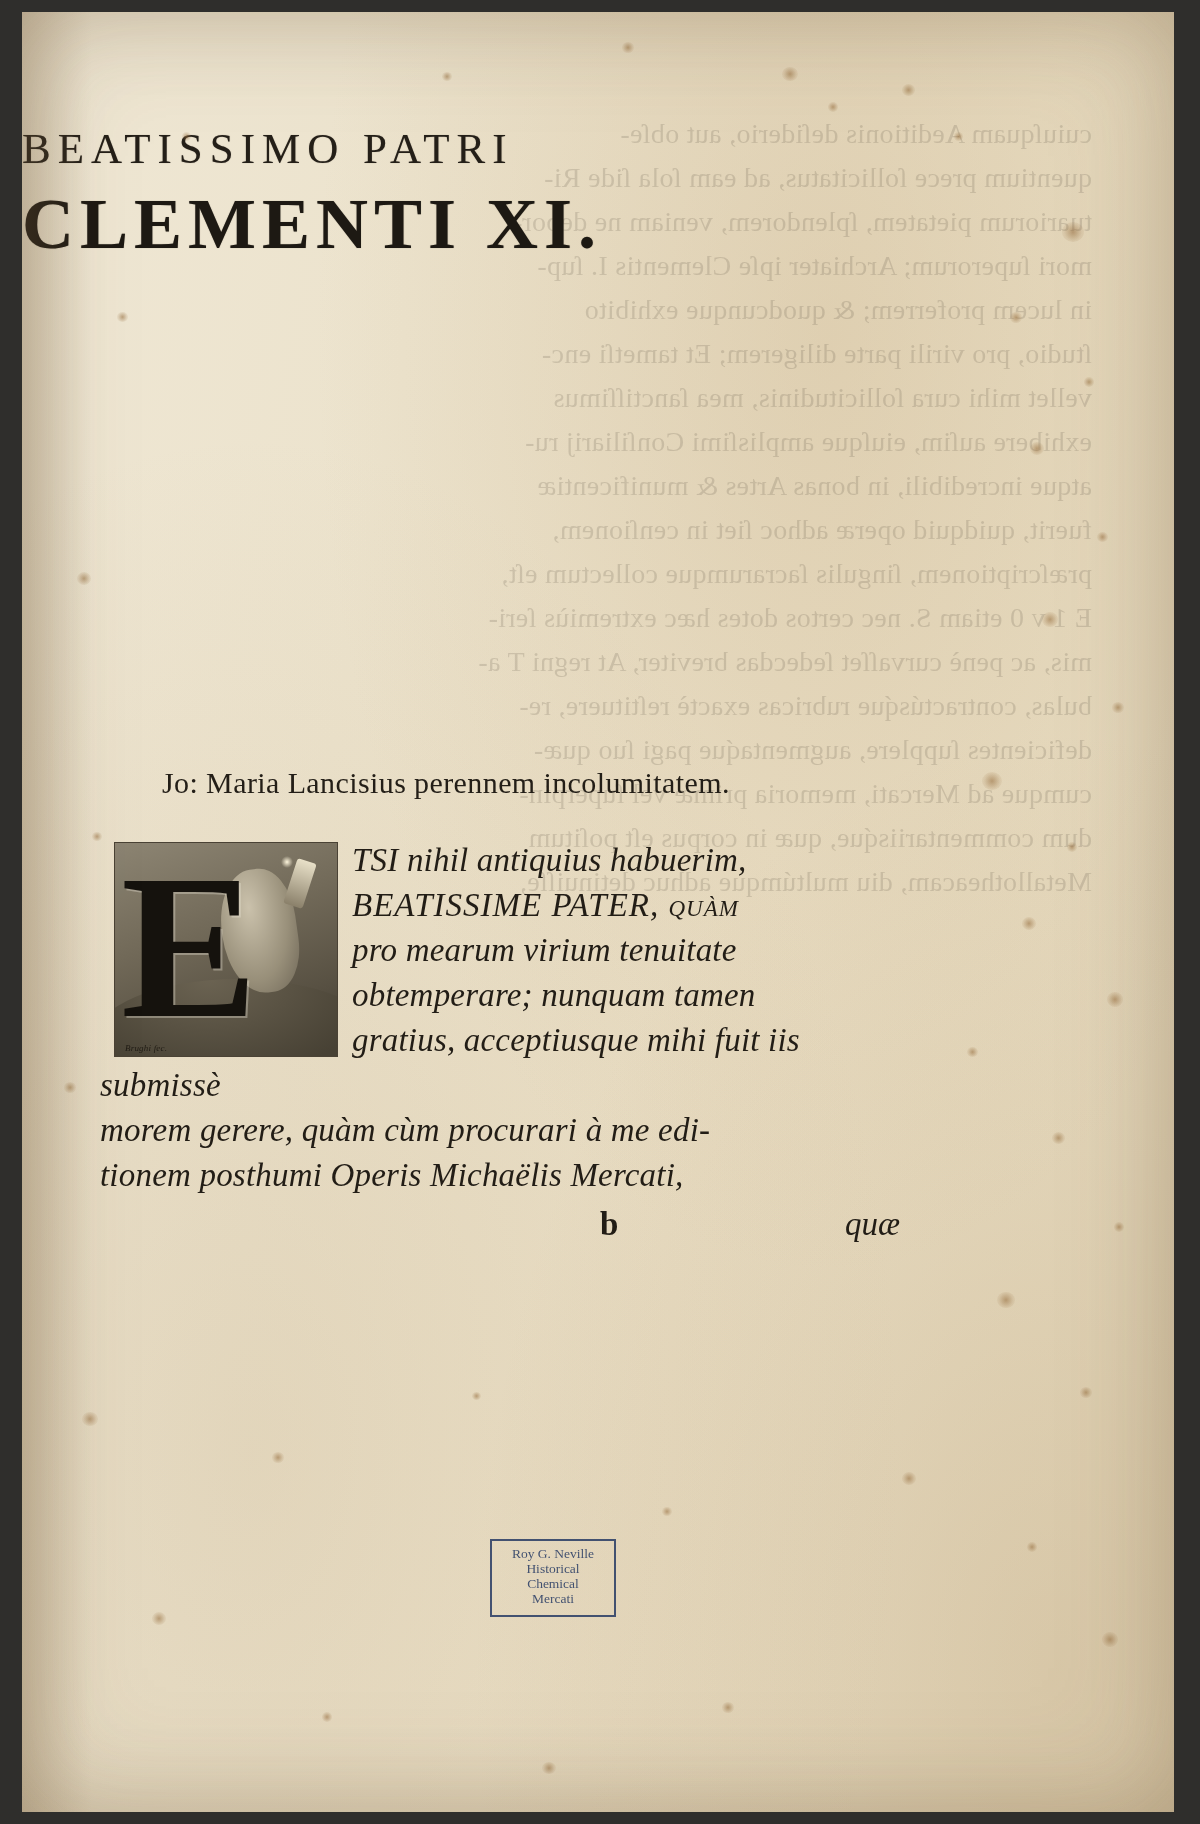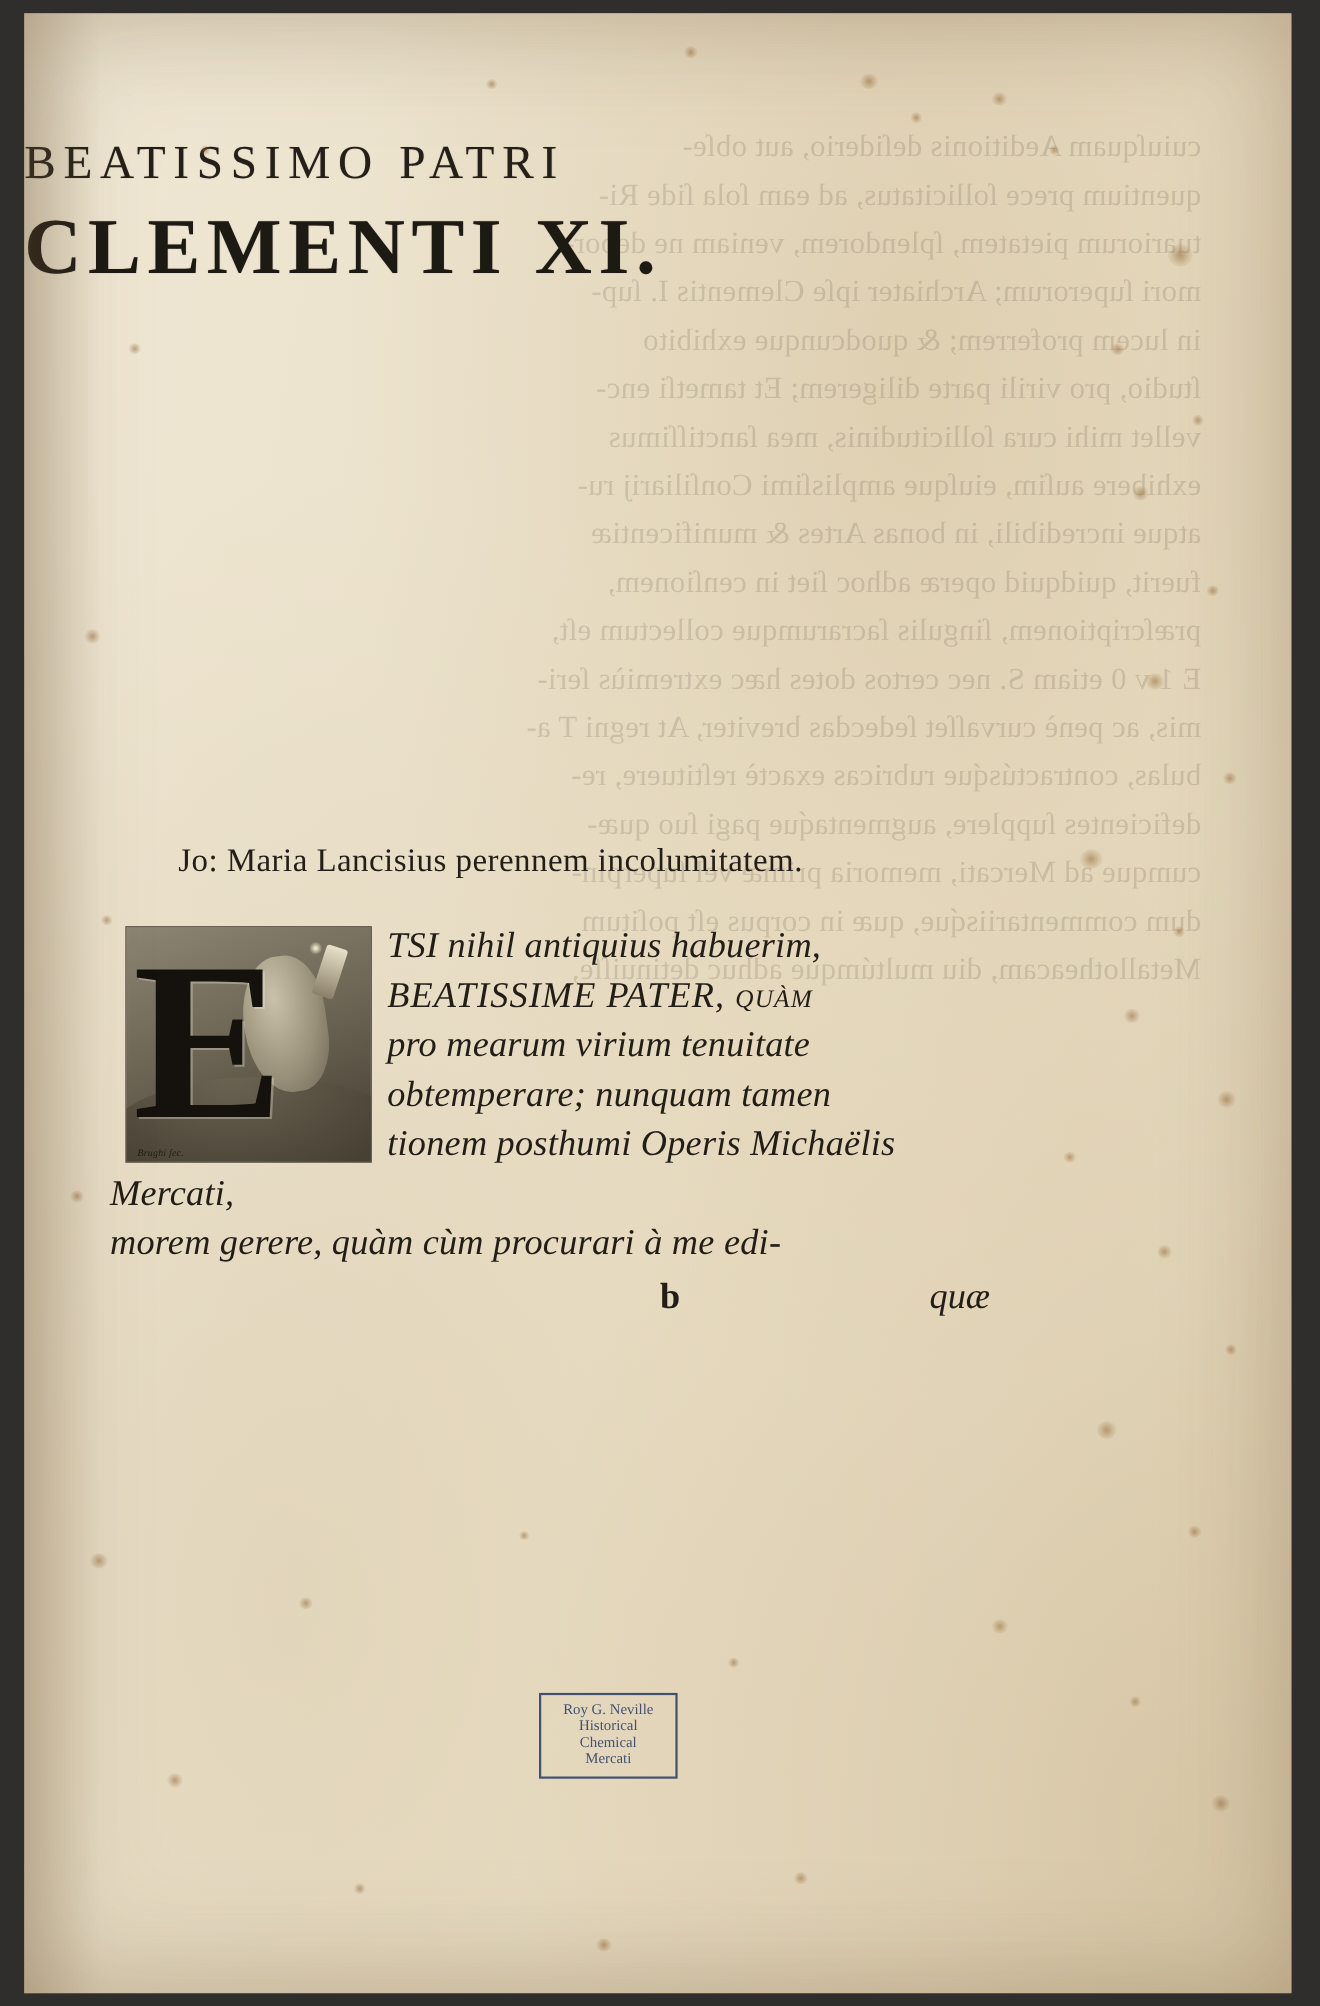--- a/index.html
+++ b/index.html
@@ -271,22 +271,23 @@
           <div class="star"></div>
           <div class="letter">E</div>
           <div class="engraver">Brughi fec.</div>
         </div>
 
         <div class="body-text">
           <p class="indented-lines">TSI nihil antiquius habuerim,</p>
           <p class="indented-lines smallcaps">BEATISSIME PATER, quàm</p>
           <p class="indented-lines">pro mearum virium tenuitate</p>
           <p class="indented-lines">obtemperare; nunquam tamen</p>
+          <p class="full-lines">gratius, acceptiusque mihi fuit iis submissè</p>
+          <p class="full-lines">morem gerere, quàm cùm procurari à me edi-</p>
           <p class="full-lines">tionem posthumi Operis Michaëlis Mercati,</p>
-          <p class="full-lines">morem gerere, quàm cùm procurari à me edi-</p>
         </div>
       </div>
 
       <div class="footline">
         <span class="sig">b</span>
         <span>quæ</span>
       </div>
 
       <div class="stamp">
         <div>Roy G. Neville</div>

